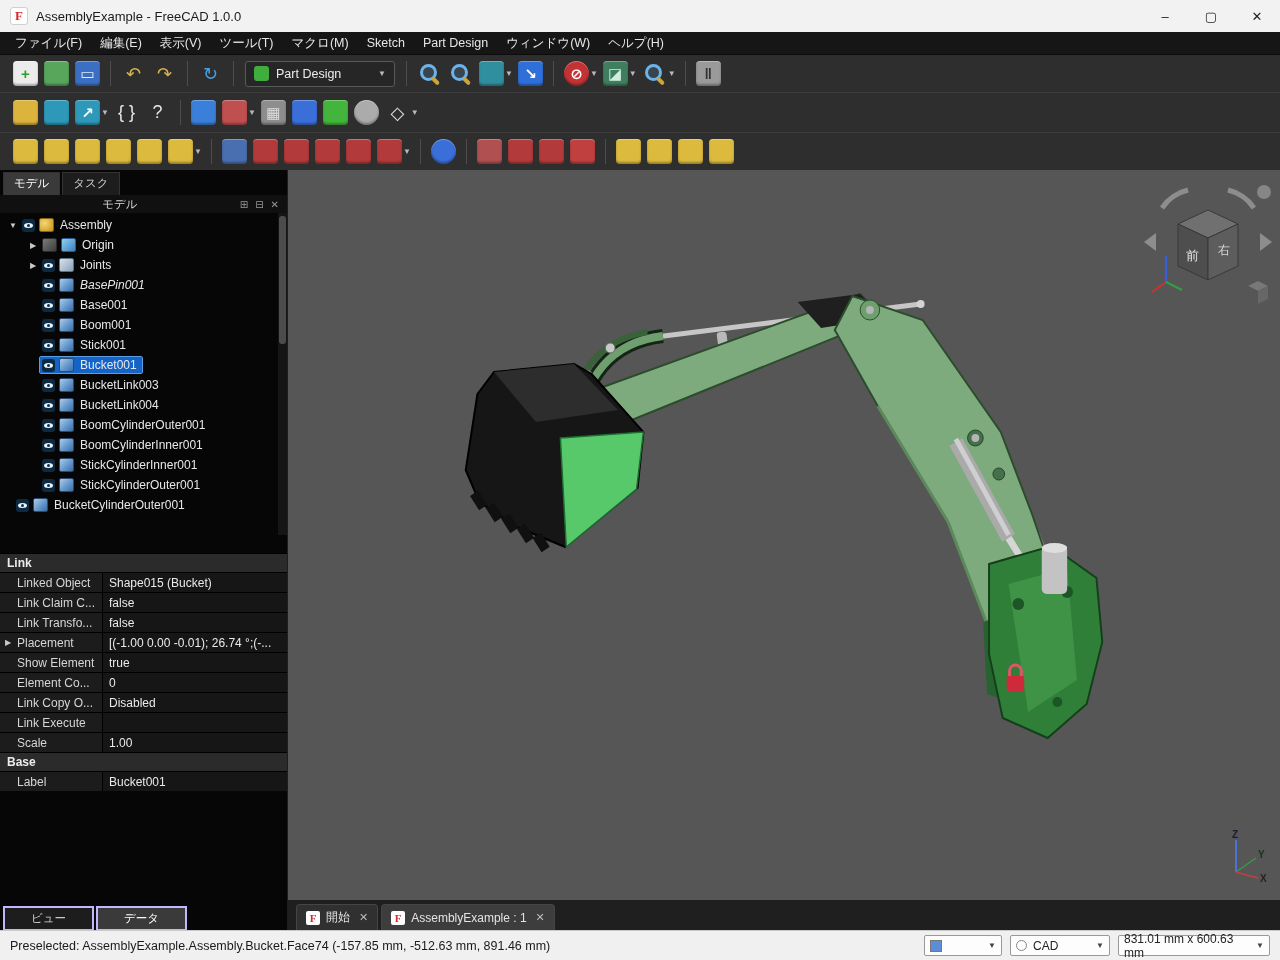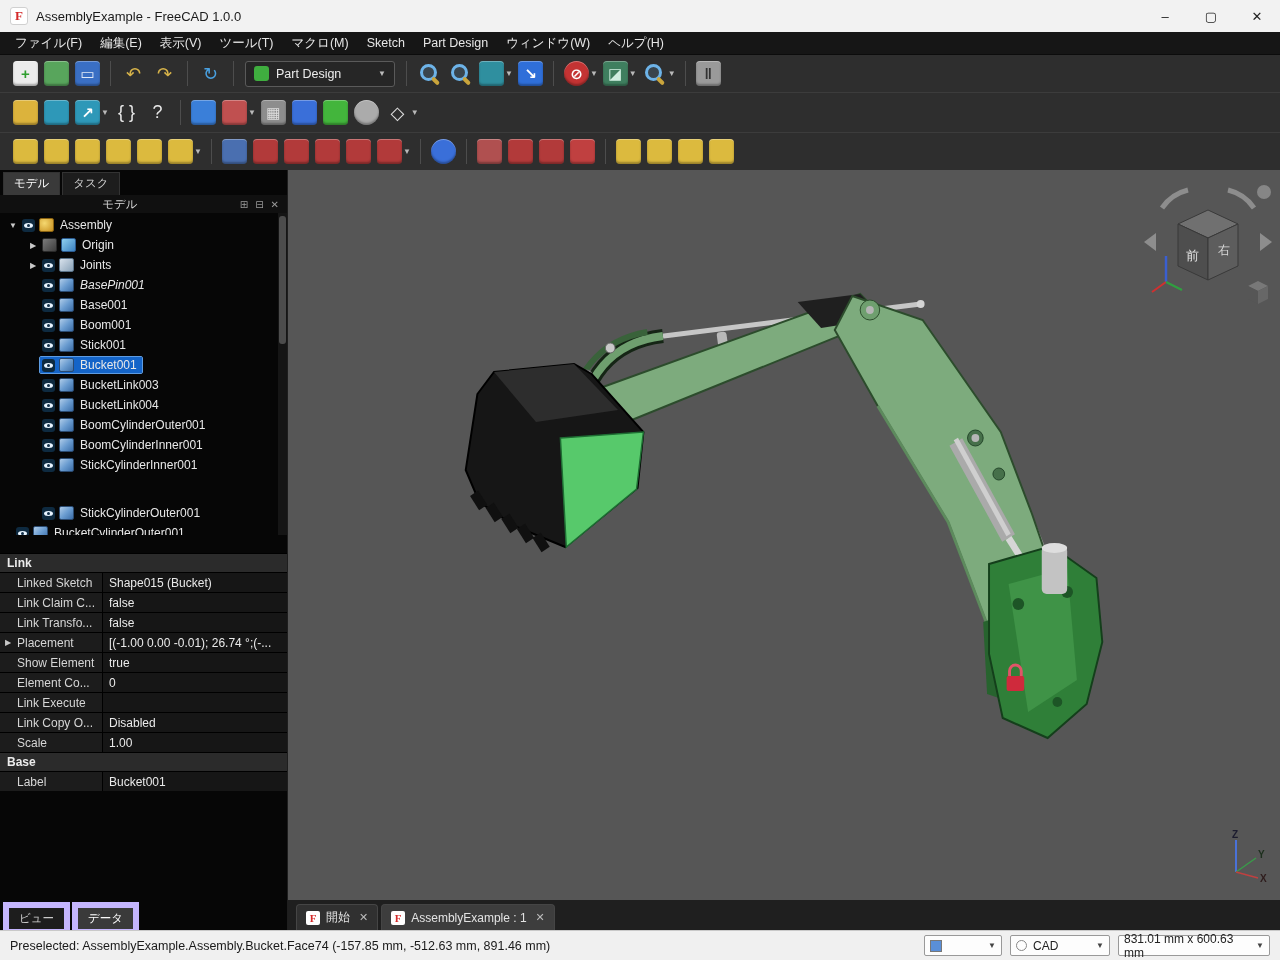--- a/index.html
+++ b/index.html
@@ -66,21 +66,21 @@
   .tree-props-gap{height:18px}
 
   .props{font-size:12px}
   .prop-section{height:19px;background:#2b2b2b;color:#ececec;font-weight:bold;display:flex;align-items:center;padding-left:7px;border-top:1px solid #000}
   .prop-row{display:grid;grid-template-columns:102px 1fr;height:20px;border-top:1px solid #000}
   .prop-label{background:#1c1c1c;color:#d6d6d6;display:flex;align-items:center;padding-left:5px;white-space:nowrap;overflow:hidden}
   .pexp{width:12px;font-size:8px;color:#c9c9c9;flex:none}
   .prop-value{background:#161616;color:#eaeaea;display:flex;align-items:center;padding-left:6px;white-space:nowrap;overflow:hidden;border-left:1px solid #000}
   .panel-spacer{flex:1}
   .panel-bottom-tabs{height:24px;display:flex;align-items:center;gap:2px;padding-left:3px}
-  .btab{font-size:11.5px;color:#cfcfcf;padding:3px 10px;border:6px solid #c4b5fd;background:#1d1d1d}
+  .btab{font-size:11.5px;color:#cfcfcf;padding:3px 26px;border:2px solid #c4b5fd;background:#1d1d1d}
   .btab.active{background:#3a3a3a;color:#fff}
 
   .right{flex:1;display:flex;flex-direction:column;min-width:0}
   .viewport{flex:1;position:relative;background:#565656;overflow:hidden}
   .scene{position:absolute;inset:0;width:100%;height:100%}
   .navcube{position:absolute;top:8px;right:6px}
   .axis-ind{position:absolute;bottom:14px;right:10px}
 
   .doc-tabs{height:30px;background:#1f1f1f;display:flex;align-items:flex-end;padding-left:8px;gap:3px;flex:none}
   .doc-tab{height:26px;display:flex;align-items:center;gap:6px;background:#303030;color:#e3e3e3;font-size:12px;
@@ -442,21 +442,21 @@
             </span>
           </div>
           <div class="tree-row" style="padding-left: 26px;">
             <span class="exp"></span>
             <span class="rowc">
               <span class="eye"></span>
               <span class="ti ti-link"></span>
               <span class="tlabel">StickCylinderInner001</span>
             </span>
           </div>
-          <div class="tree-row" style="padding-left: 26px; margin-top: 28px;">
+          <div class="tree-row" style="padding-left: 26px;">
             <span class="exp"></span>
             <span class="rowc">
               <span class="eye"></span>
               <span class="ti ti-link"></span>
               <span class="tlabel">StickCylinderOuter001</span>
             </span>
           </div>
           <div class="tree-row" style="">
             <span class="exp"></span>
             <span class="rowc">
@@ -468,21 +468,21 @@
           <div class="tree-scroll">
           <div class="tree-thumb"></div>
         </div>
       </div>
       <div class="tree-props-gap"></div>
       <div class="props">
           <div class="prop-section">Link</div>
           <div class="prop-row">
             <div class="prop-label">
               <span class="pexp"></span>
-              <span>Linked Sketch</span>
+              <span>Linked Object</span>
             </div>
             <div class="prop-value">Shape015 (Bucket)</div>
           </div>
           <div class="prop-row">
             <div class="prop-label">
               <span class="pexp"></span>
               <span>Link Claim C...</span>
             </div>
             <div class="prop-value">false</div>
           </div>
@@ -510,30 +510,30 @@
           <div class="prop-row">
             <div class="prop-label">
               <span class="pexp"></span>
               <span>Element Co...</span>
             </div>
             <div class="prop-value">0</div>
           </div>
           <div class="prop-row">
             <div class="prop-label">
               <span class="pexp"></span>
+              <span>Link Copy O...</span>
+            </div>
+            <div class="prop-value">Disabled</div>
+          </div>
+          <div class="prop-row">
+            <div class="prop-label">
+              <span class="pexp"></span>
               <span>Link Execute</span>
             </div>
             <div class="prop-value"></div>
-          </div>
-          <div class="prop-row">
-            <div class="prop-label">
-              <span class="pexp"></span>
-              <span>Link Copy O...</span>
-            </div>
-            <div class="prop-value">Disabled</div>
           </div>
           <div class="prop-row">
             <div class="prop-label">
               <span class="pexp"></span>
               <span>Scale</span>
             </div>
             <div class="prop-value">1.00</div>
           </div>
           <div class="prop-section">Base</div>
           <div class="prop-row">

